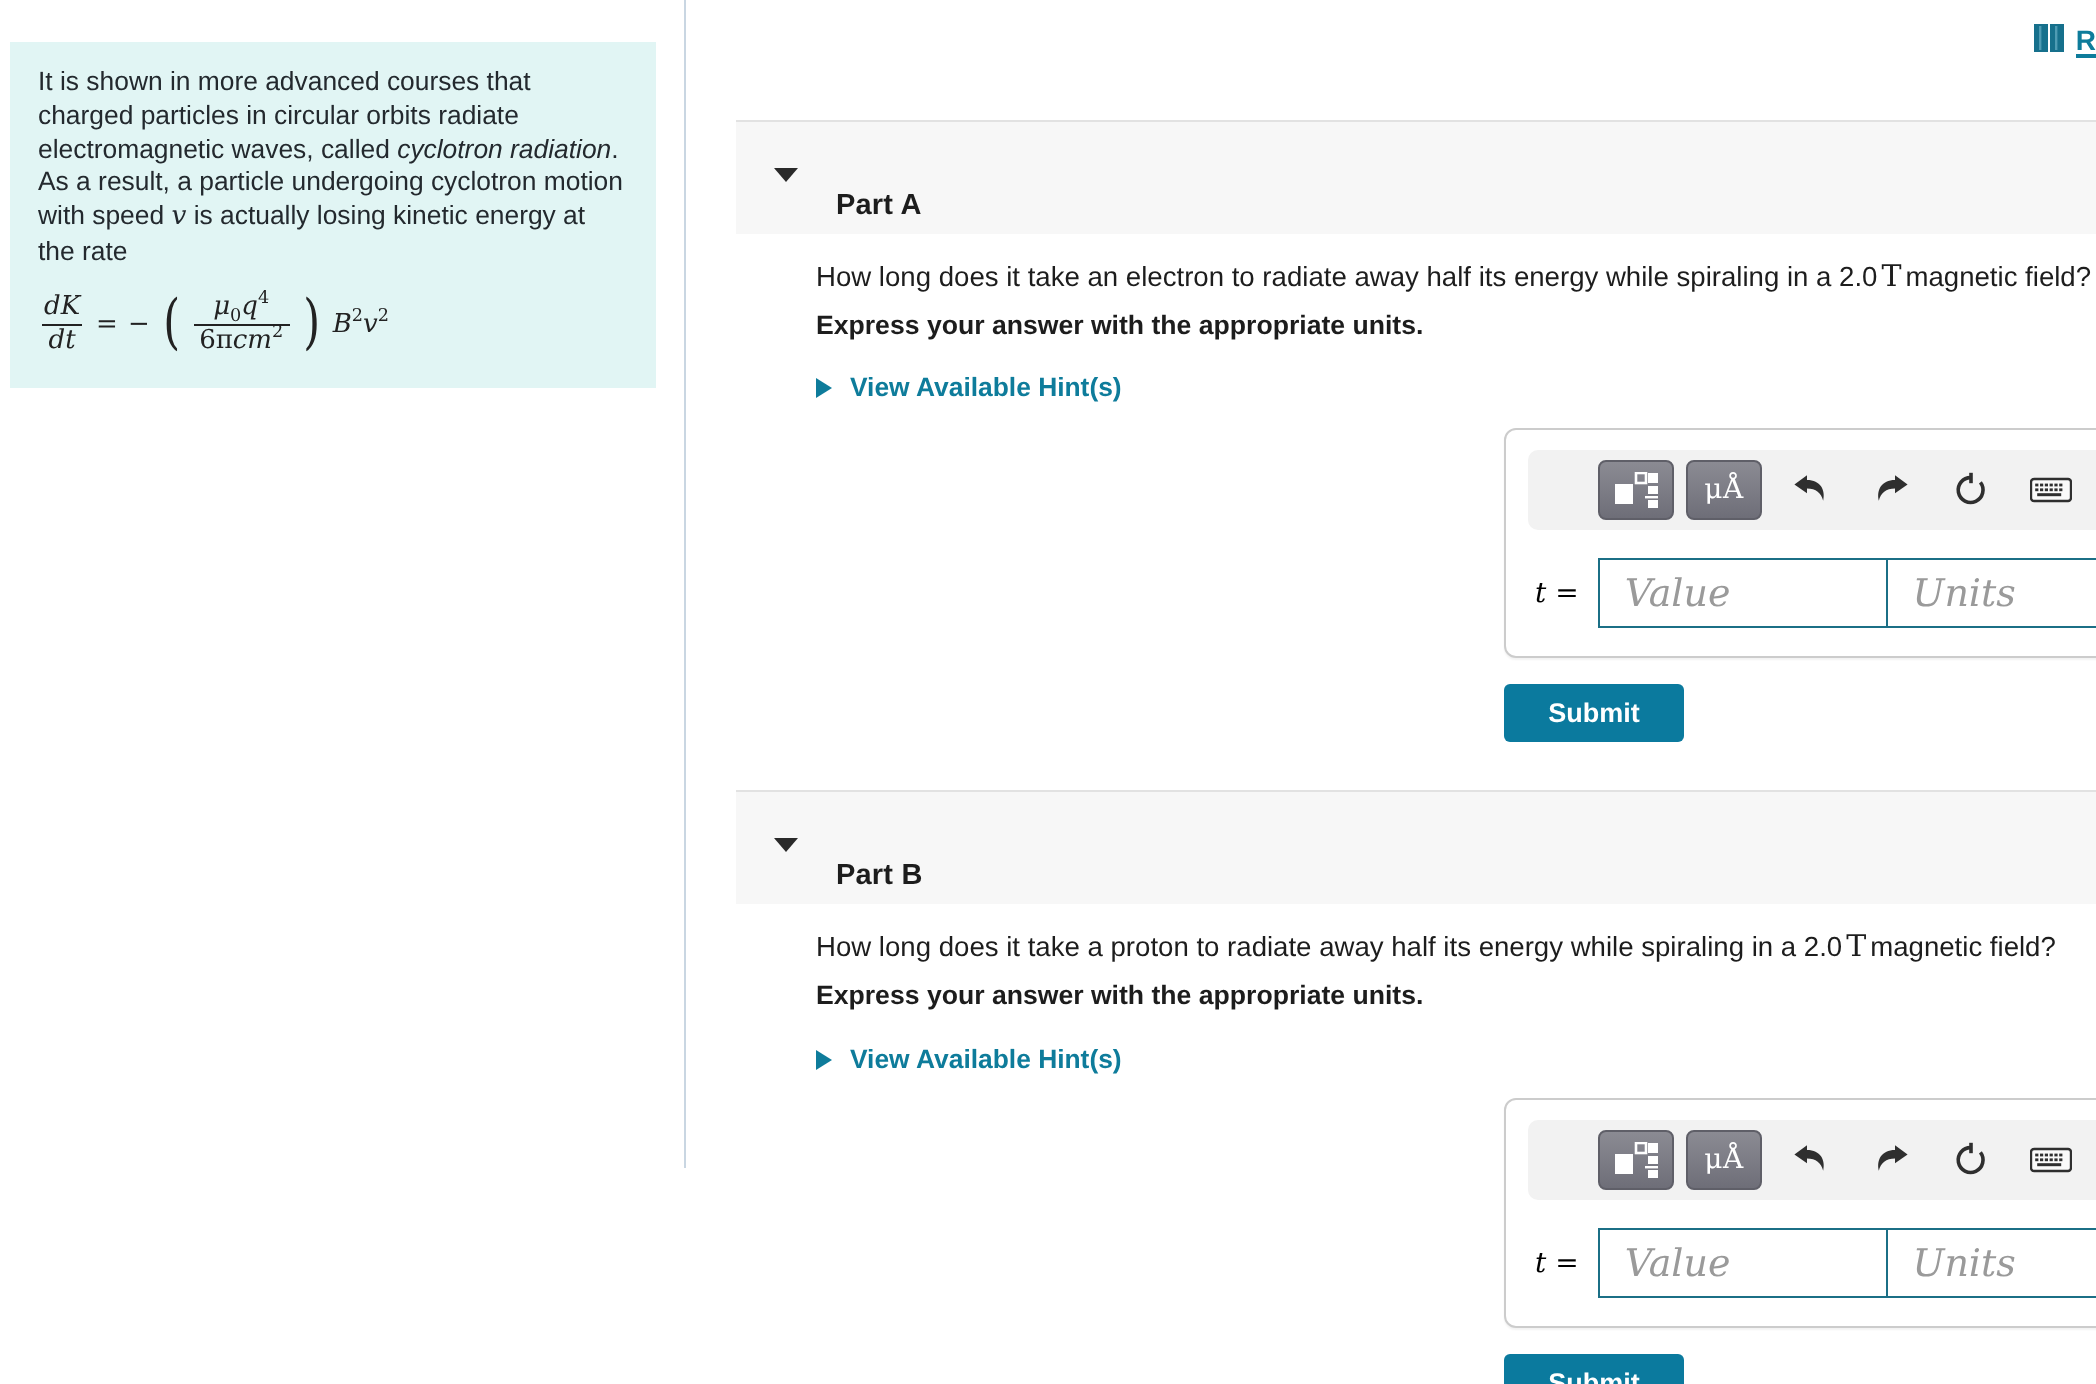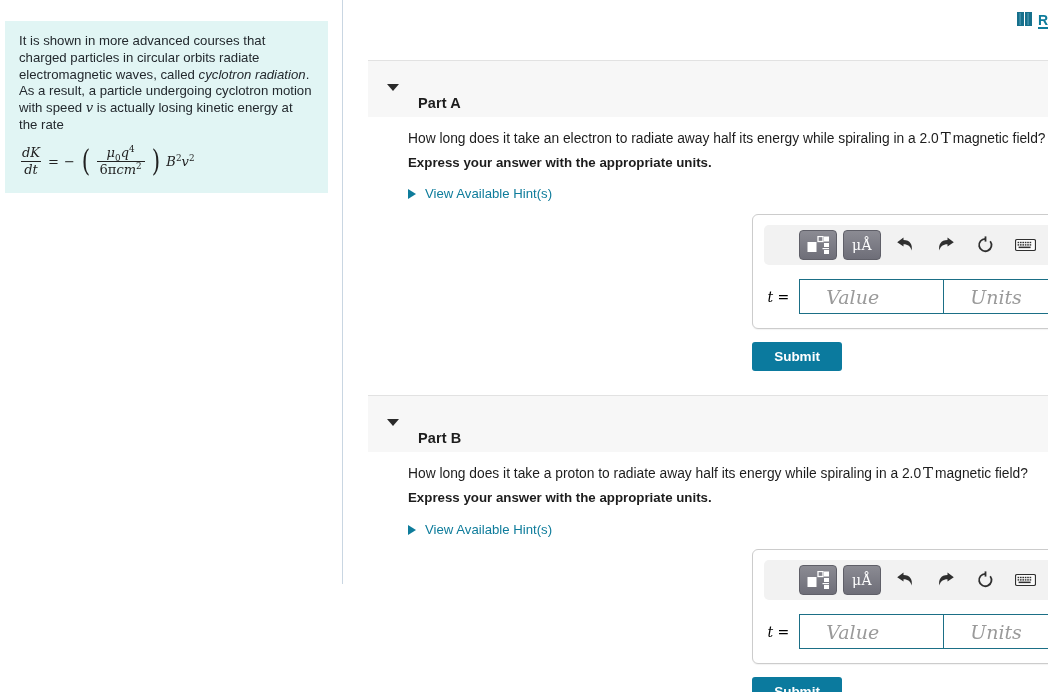--- a/index.html
+++ b/index.html
@@ -157,21 +157,21 @@
     cursor: pointer;
   }
   .hint-caret {
     width: 0; height: 0;
     border-top: 5.5px solid transparent;
     border-bottom: 5.5px solid transparent;
     border-left: 8px solid #0e7c9b;
   }
   .hint-label {
     font-size: 13.2px;
-    font-weight: normal;
+    font-weight: bold;
     color: #0e7c9b;
   }
 
   
   .answer-box {
     position: absolute;
     left: 408px;
     width: 348px;
     background: #ffffff;
     border: 1px solid #ccc;
@@ -232,21 +232,21 @@
     font-family: "DejaVu Serif", serif;
     font-size: 14px;
   }
   .eq-label .v { font-style: italic; }
   .inp {
     height: 35px;
     border: 1px solid #1b6f86;
     background: #ffffff;
     display: flex;
     align-items: center;
-    padding-left: 26px;
+    padding-left: 12px;
     font-family: "DejaVu Serif", serif;
     font-style: italic;
     font-size: 19px;
     color: #9a9a9a;
     cursor: text;
   }
   .inp.value { width: 148px; }
   .inp.units { width: 148px; margin-left: -1px; }
 
   .submit-btn {

